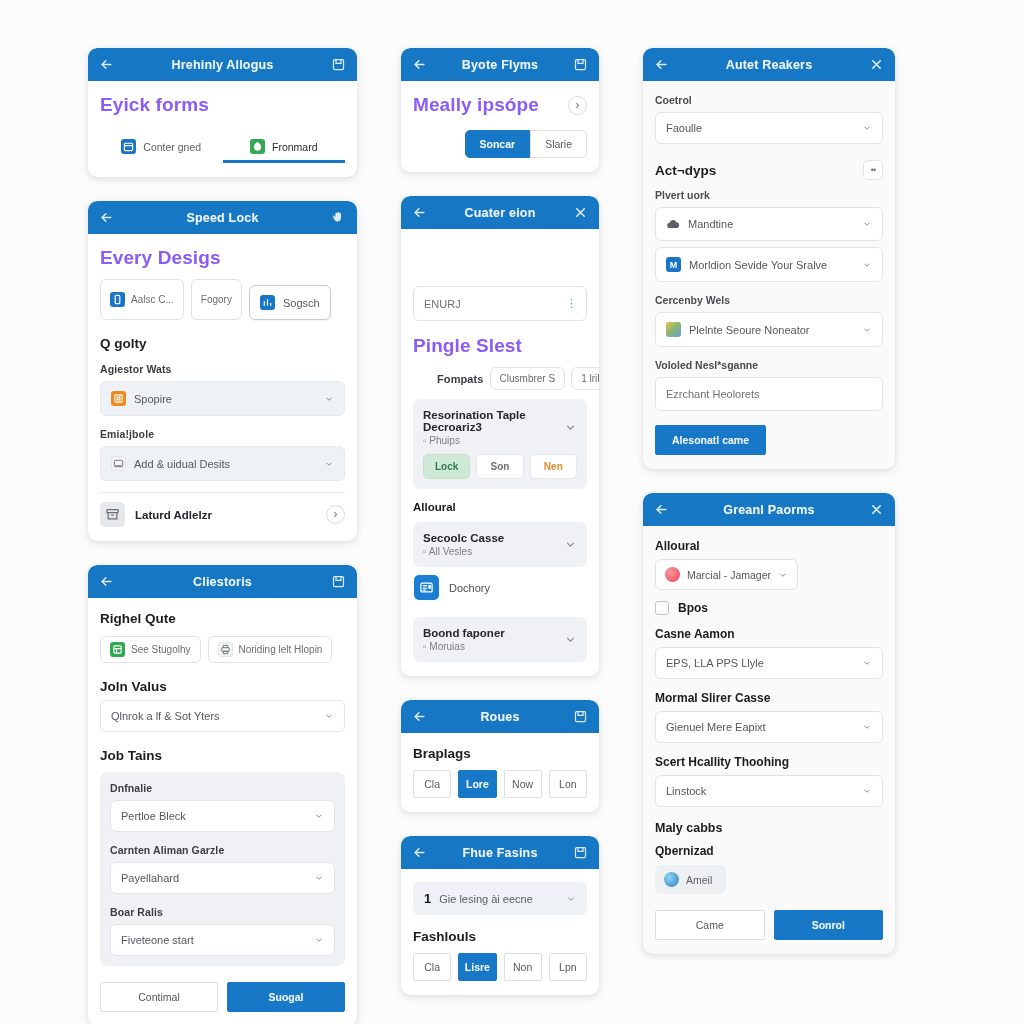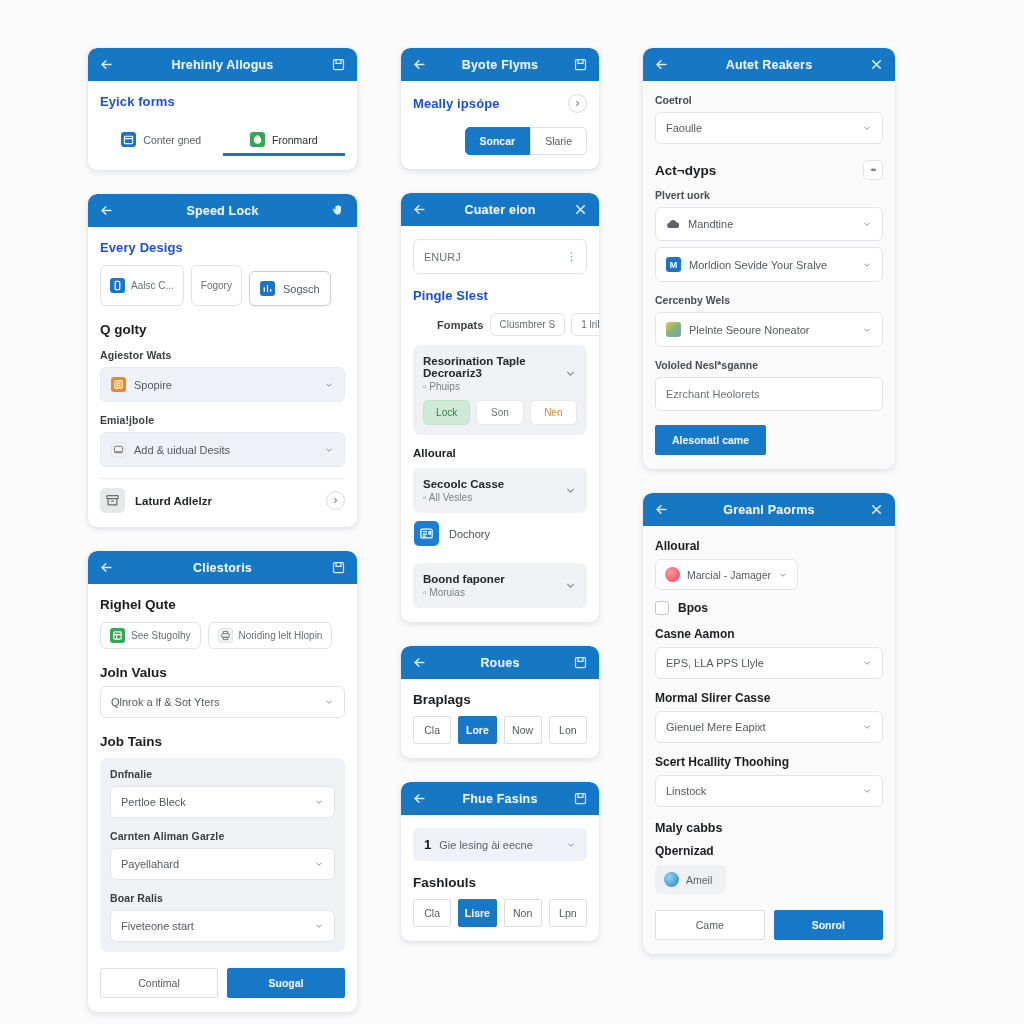--- a/index.html
+++ b/index.html
@@ -52,21 +52,21 @@
     width: 17px; height: 17px;
     display: flex; align-items: center; justify-content: center;
     color: #dcecf8;
     flex: 0 0 17px;
   }
   .hicon svg { width: 15px; height: 15px; display: block; }
 
   
   .body { padding: 13px 12px 14px; }
 
-  .h-title { font-size: 13px; font-weight: bold; color: #1d4ed8; letter-spacing: .1px; }
+  .h-title { font-size: 19px; font-weight: bold; color: #8b5cf6; letter-spacing: .1px; }
   .h-sub   { font-size: 13.5px; font-weight: bold; color: #1c1d1f; }
   .lbl     { font-size: 10.5px; font-weight: bold; color: #3b3d40; letter-spacing: .1px; }
   .lbl-lite{ font-size: 10.5px; color: #4a4c4f; font-weight: bold; }
 
   
   .tabs { display: flex; margin-top: 16px; }
   .tab {
     flex: 1; display: flex; align-items: center; justify-content: center;
     gap: 7px; padding: 7px 2px 9px;
     font-size: 10.5px; color: #5d5f63;
@@ -120,29 +120,29 @@
     font-size: 11px; color: #55585c;
   }
   .sel.grey { background: #eef1f5; border-color: #e6e9ee; }
   .sel .txt { flex: 1; overflow: hidden; white-space: nowrap; text-overflow: ellipsis; }
   .chev { color: #8b8e93; font-size: 10px; flex: 0 0 10px; }
   .chev svg { width: 10px; height: 10px; display: block; }
 
   .inp {
     border: 1px solid #dfe2e6; border-radius: 6px; background: #fff;
     padding: 10px 10px; font-size: 11px; color: #6e7176;
-    display: flex; align-items: center; gap: 6px;
+    display: flex; align-items: center; gap: 6px; margin-top: 44px;
   }
   .inp .txt { flex: 1; }
   .dots-v { color: #2ea3d6; font-size: 11px; letter-spacing: -1px; }
 
   
   .panel { background: #eff1f4; border-radius: 7px; padding: 10px; margin-top: 9px; }
 
-  .seg { display: flex; gap: 6px; margin-top: 8px; }
+  .seg { display: flex; gap: 6px; margin-top: 8px; font-weight: bold; }
   .seg div {
     flex: 1; text-align: center; font-size: 10px; padding: 6px 2px;
     border-radius: 5px; background: #fff; border: 1px solid #e6e8ec; color: #6d7074;
   }
   .seg div.ok   { background: #cfe9d7; border-color: #c3e2cd; color: #2f7d49; }
   .seg div.warn { color: #e08a2c; }
 
   .group-hd { font-size: 11.5px; font-weight: bold; color: #25272a; }
   .group-sub{ font-size: 10px; color: #7d8084; margin-top: 2px; }
 

